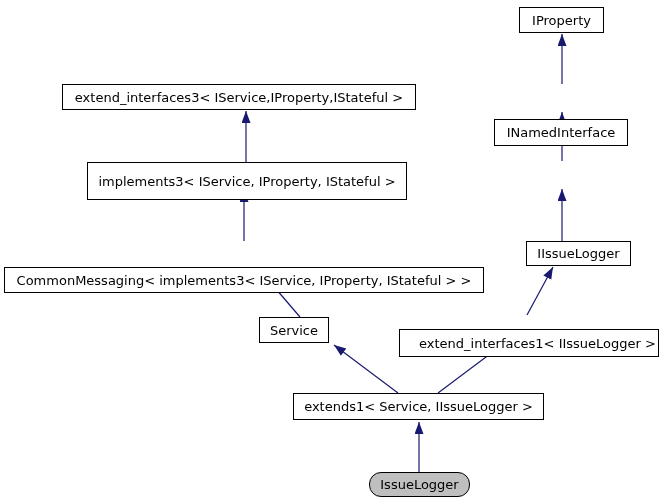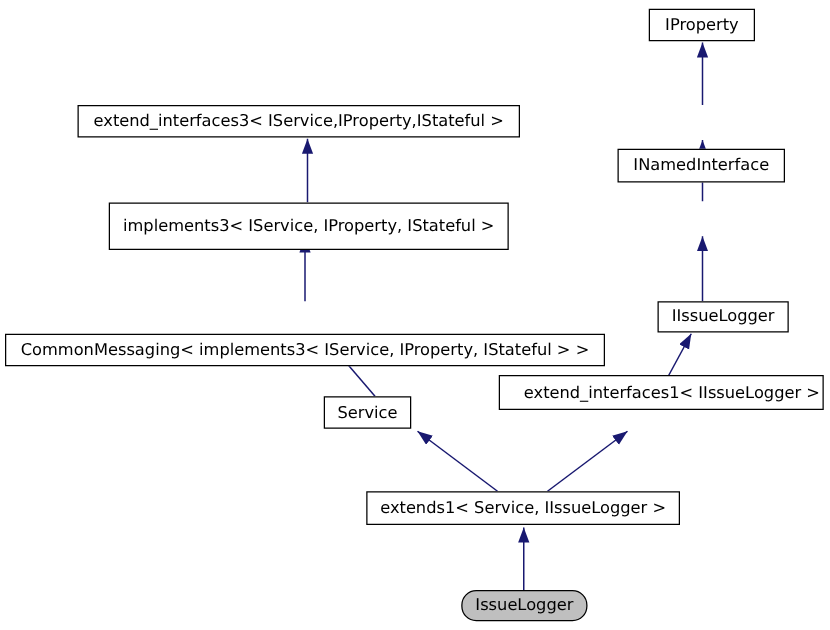--- a/index.html
+++ b/index.html
@@ -71,21 +71,21 @@
   </svg>
 
   <div class="node" style="left:62px;  top:84px;  width:354px; height:26px;">extend_interfaces3&lt; IService,IProperty,IStateful &gt;</div>
 
   <div class="node" style="left:87px;  top:162px; width:320px; height:38px;">implements3&lt; IService, IProperty, IStateful &gt;</div>
 
   <div class="node" style="left:4px;   top:241px; width:480px; height:26px;margin-top:26px;">CommonMessaging&lt; implements3&lt; IService, IProperty, IStateful &gt; &gt;</div>
 
   <div class="node" style="left:259px; top:317px; width:70px;  height:26px;">Service</div>
 
-  <div class="node" style="left:399px; top:300px; width:260px; height:28px;padding-left:17px;">extend_interfaces1&lt; IIssueLogger &gt;</div>
+  <div class="node" style="left:399px; top:329px; width:260px; height:28px;padding-left:17px;">extend_interfaces1&lt; IIssueLogger &gt;</div>
 
   <div class="node" style="left:293px; top:393px; width:251px; height:27px;">extends1&lt; Service, IIssueLogger &gt;</div>
 
   <div class="node highlight" style="left:369px; top:472px; width:101px; height:25px;">IssueLogger</div>
 
   <div class="node" style="left:519px; top:7px;   width:85px;  height:26px;">IProperty</div>
 
   <div class="node" style="left:494px; top:84px;  width:134px; height:27px;margin-top:35px;">INamedInterface</div>
 
 

